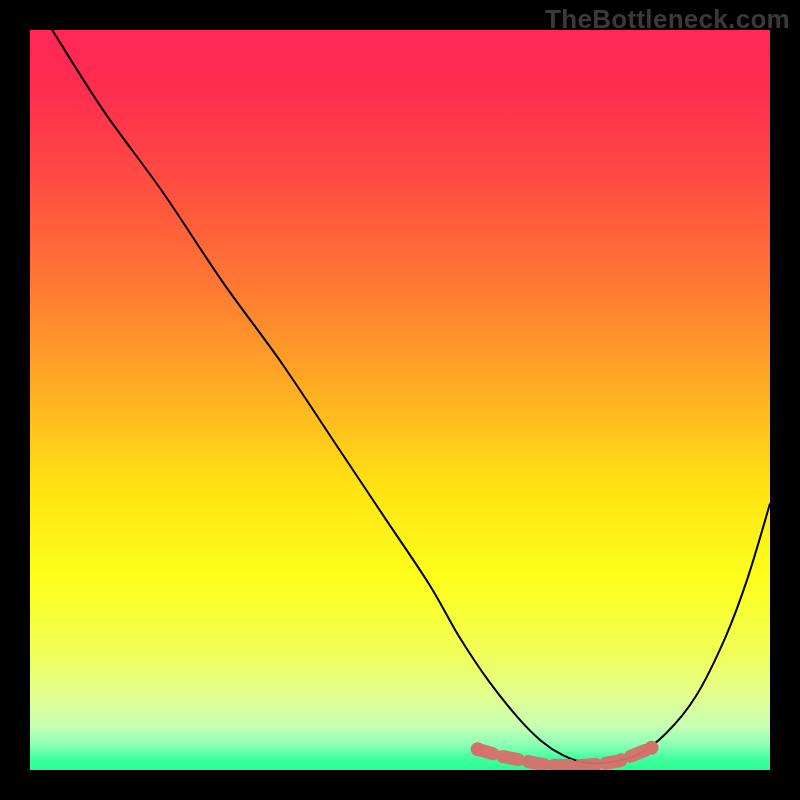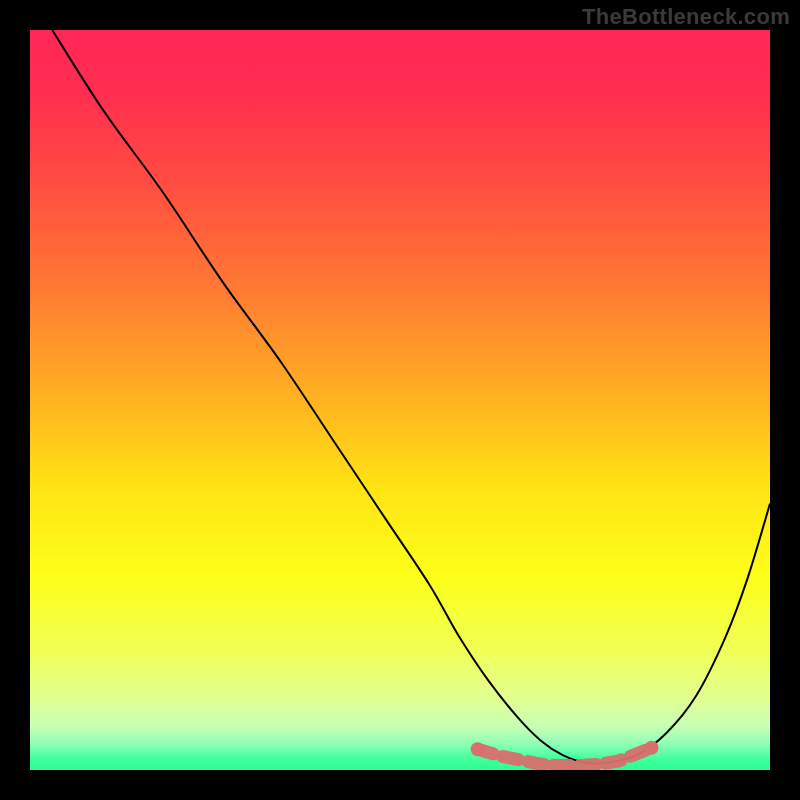--- a/index.html
+++ b/index.html
@@ -15,21 +15,21 @@
     position: relative;
     width: 800px;
     height: 800px;
     background: #000;
   }
   .watermark {
     position: absolute;
     top: 4px;
     right: 10px;
     color: #3a3a3a;
-    font-size: 22px;
+    font-size: 26px;
     font-weight: 600;
     letter-spacing: 0.3px;
     z-index: 5;
   }
   svg.plot {
     position: absolute;
     top: 0;
     left: 0;
   }
 </style>

